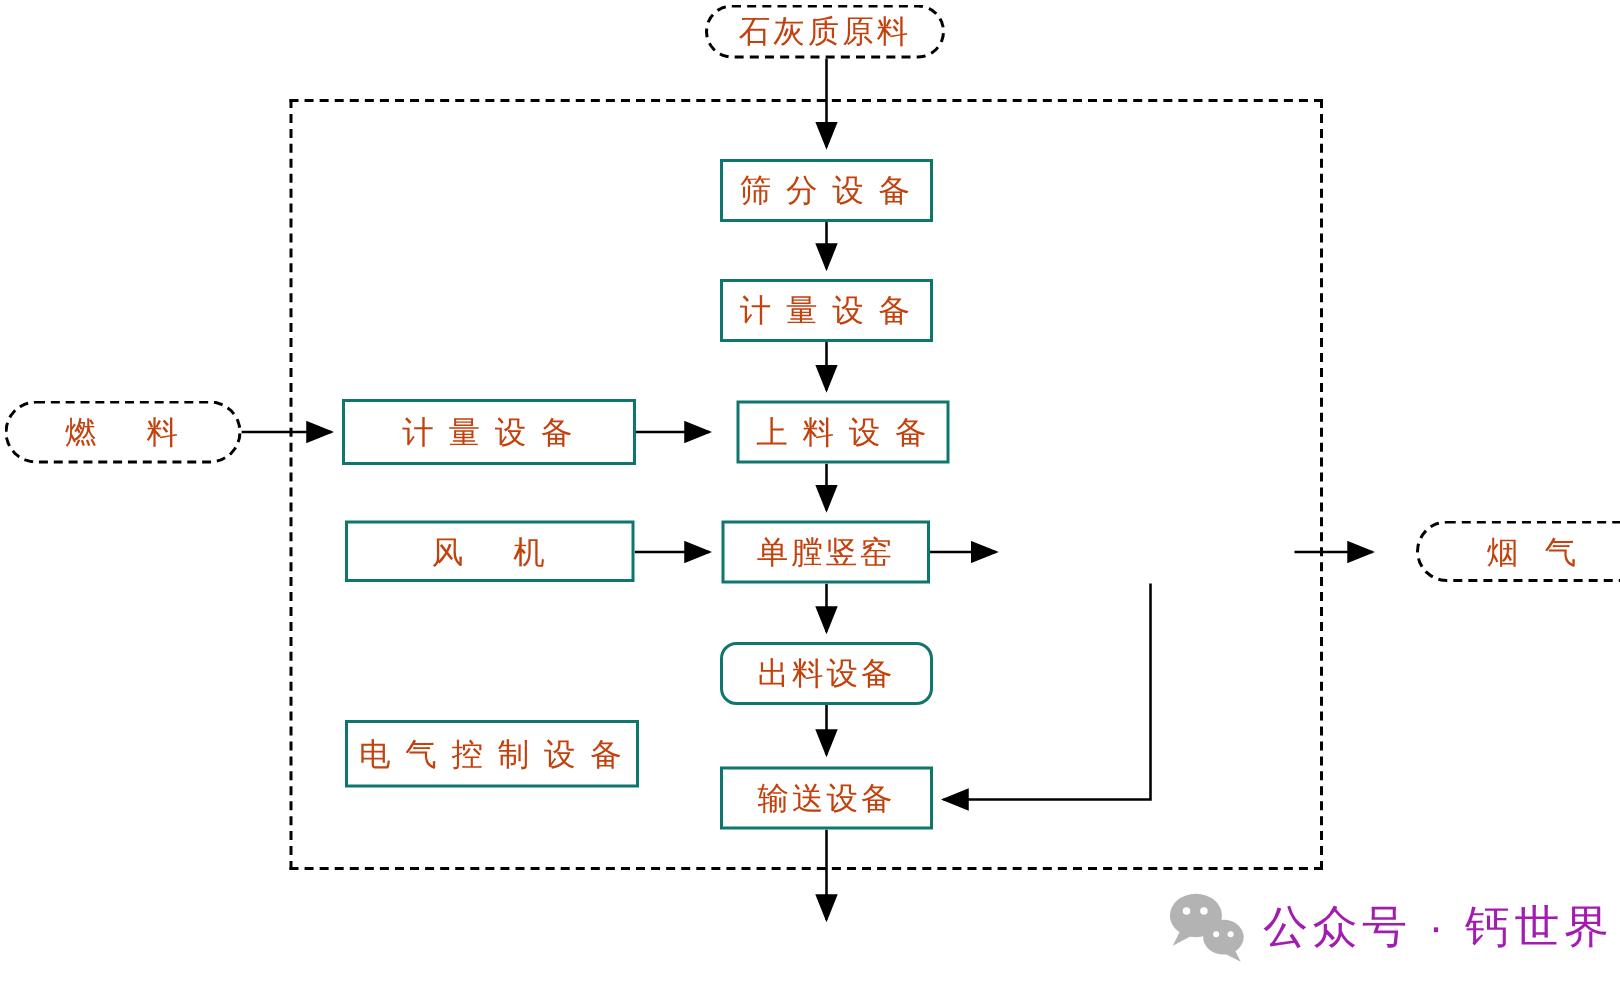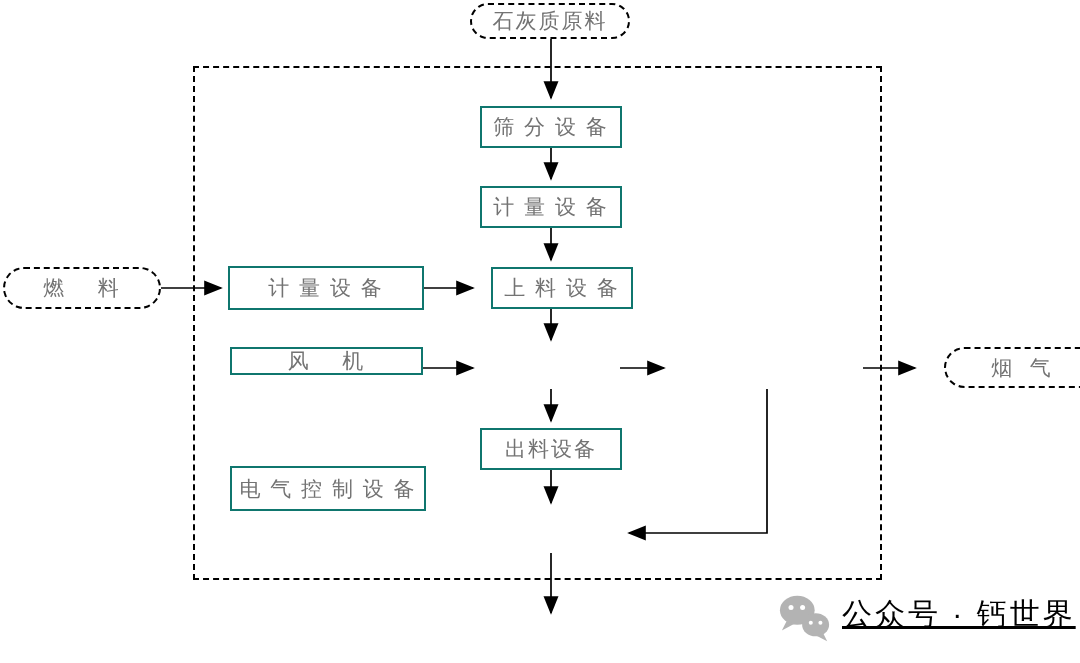--- a/index.html
+++ b/index.html
@@ -11,21 +11,21 @@
     height: 663px;
     background: #ffffff;
     overflow: hidden;
   }
   .node {
     position: absolute;
     display: flex;
     align-items: center;
     justify-content: center;
     background: #ffffff;
-    color: #737373;
+    color: #c2410c;
     font-size: 21px;
     letter-spacing: 2px;
     white-space: pre;
     z-index: 2;
   }
   .rect { border: 2px solid #0f766e; }
   .stadium { border: 2px dashed #000000; border-radius: 22px; }
   .boundary {
     position: absolute;
     border: 2px dashed #000000;
@@ -36,28 +36,27 @@
     position: absolute;
     left: 0; top: 0;
     width: 1080px; height: 663px;
     z-index: 1;
   }
   .watermark {
     position: absolute;
     left: 778px;
     top: 594px;
     display: flex;
-    align-items: flex-start;
+    align-items: center;
     gap: 10px;
-    color: #000000;
+    color: #a21caf;
     font-size: 30px;
     letter-spacing: 3px;
     z-index: 3;
     white-space: pre;
-    text-decoration: underline;
   }
 </style>
 </head>
 <body>
 
 <div class="canvas">
 
   <div class="boundary" style="left:193px; top:66px; width:689px; height:514px;"></div>
 
   <svg class="wires" viewBox="0 0 1080 663">
@@ -96,31 +95,37 @@
 
   <div class="node rect" style="left:480px; top:106px; width:142px; height:42px;">
     <span>筛 分 设 备</span>
   </div>
   <div class="node rect" style="left:480px; top:186px; width:142px; height:42px;">
     <span>计 量 设 备</span>
   </div>
   <div class="node rect" style="left:480px; top:267px; width:142px; height:42px;margin-left:11px;">
     <span>上 料 设 备</span>
   </div>
-  <div class="node rect" style="left:480px; top:428px; width:142px; height:42px;">
+  <div class="node rect" style="left:481px; top:347px; width:139px; height:42px;">
+    <span>单膛竖窑</span>
+  </div>
+  <div class="node rect" style="left:480px; top:428px; width:142px; height:42px;border-radius:11px;">
     <span>出料设备</span>
+  </div>
+  <div class="node rect" style="left:480px; top:511px; width:142px; height:42px;">
+    <span>输送设备</span>
   </div>
 
   <div class="node rect" style="left:228px; top:266px; width:196px; height:44px;">
     <span>计 量 设 备</span>
   </div>
-  <div class="node rect" style="left:230px; top:347px; width:193px; height:28px;">
+  <div class="node rect" style="left:230px; top:347px; width:193px; height:41px;">
     <span>风    机</span>
   </div>
-  <div class="node rect" style="left:230px; top:466px; width:196px; height:45px;">
+  <div class="node rect" style="left:230px; top:480px; width:196px; height:45px;">
     <span>电 气 控 制 设 备</span>
   </div>
 
 
   <div class="watermark">
     <svg width="54" height="48" viewBox="0 0 56 48">
       <ellipse cx="20" cy="16" rx="18" ry="15" fill="#b3b3b3"></ellipse>
       <path d="M9 27 L4 37 L17 30 Z" fill="#b3b3b3"></path>
       <circle cx="13.5" cy="13" r="2.6" fill="#ffffff"></circle>
       <circle cx="25.5" cy="13" r="2.6" fill="#ffffff"></circle>

